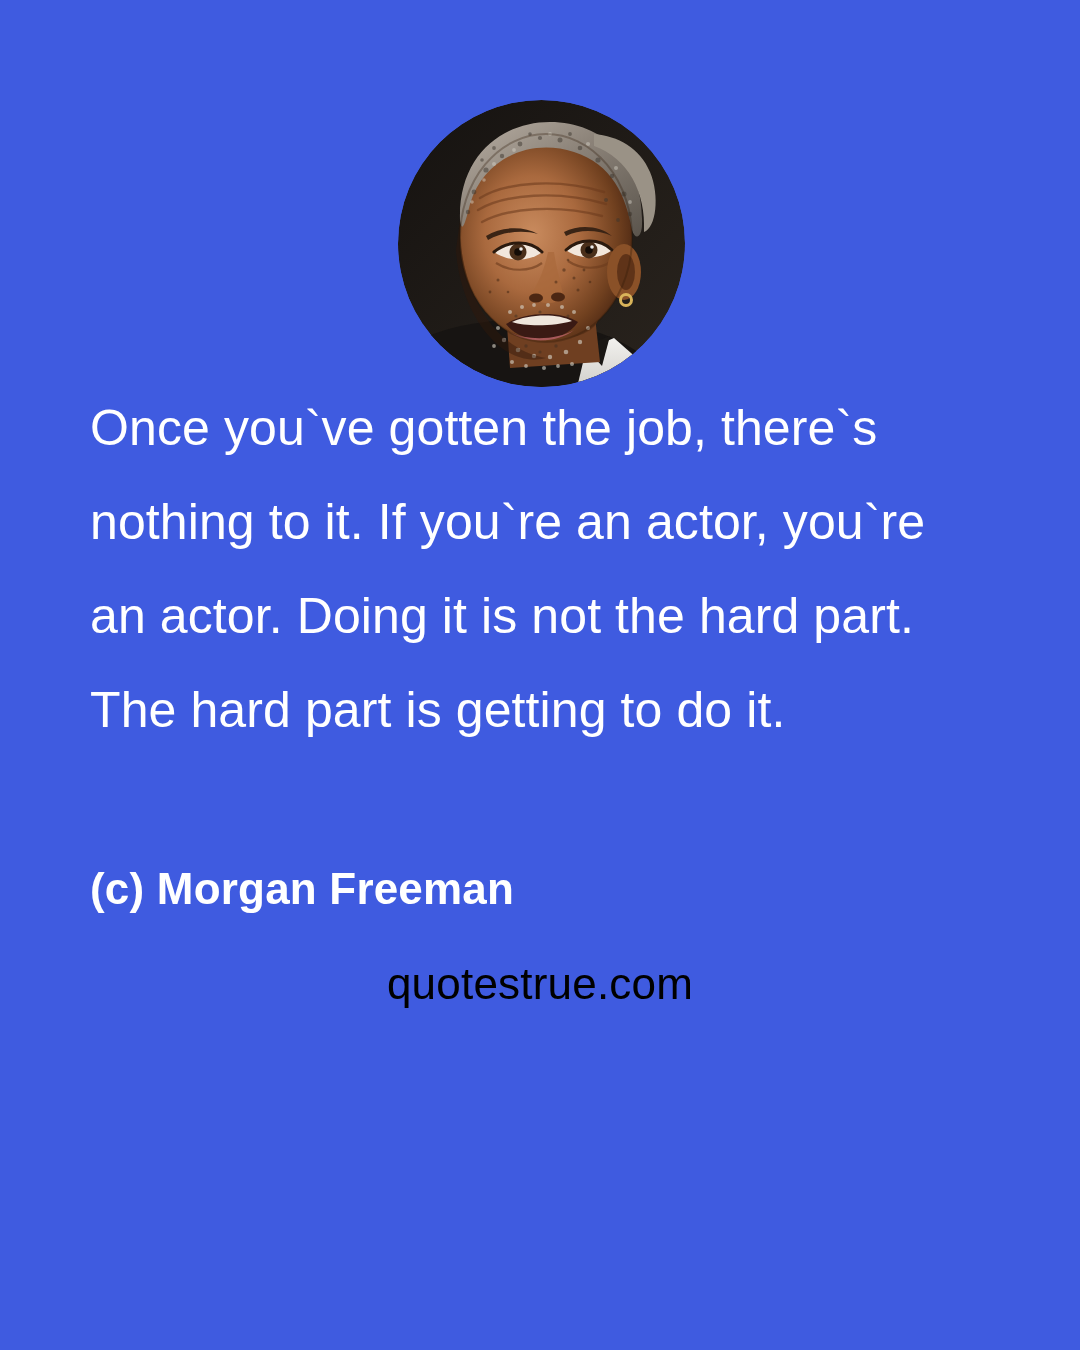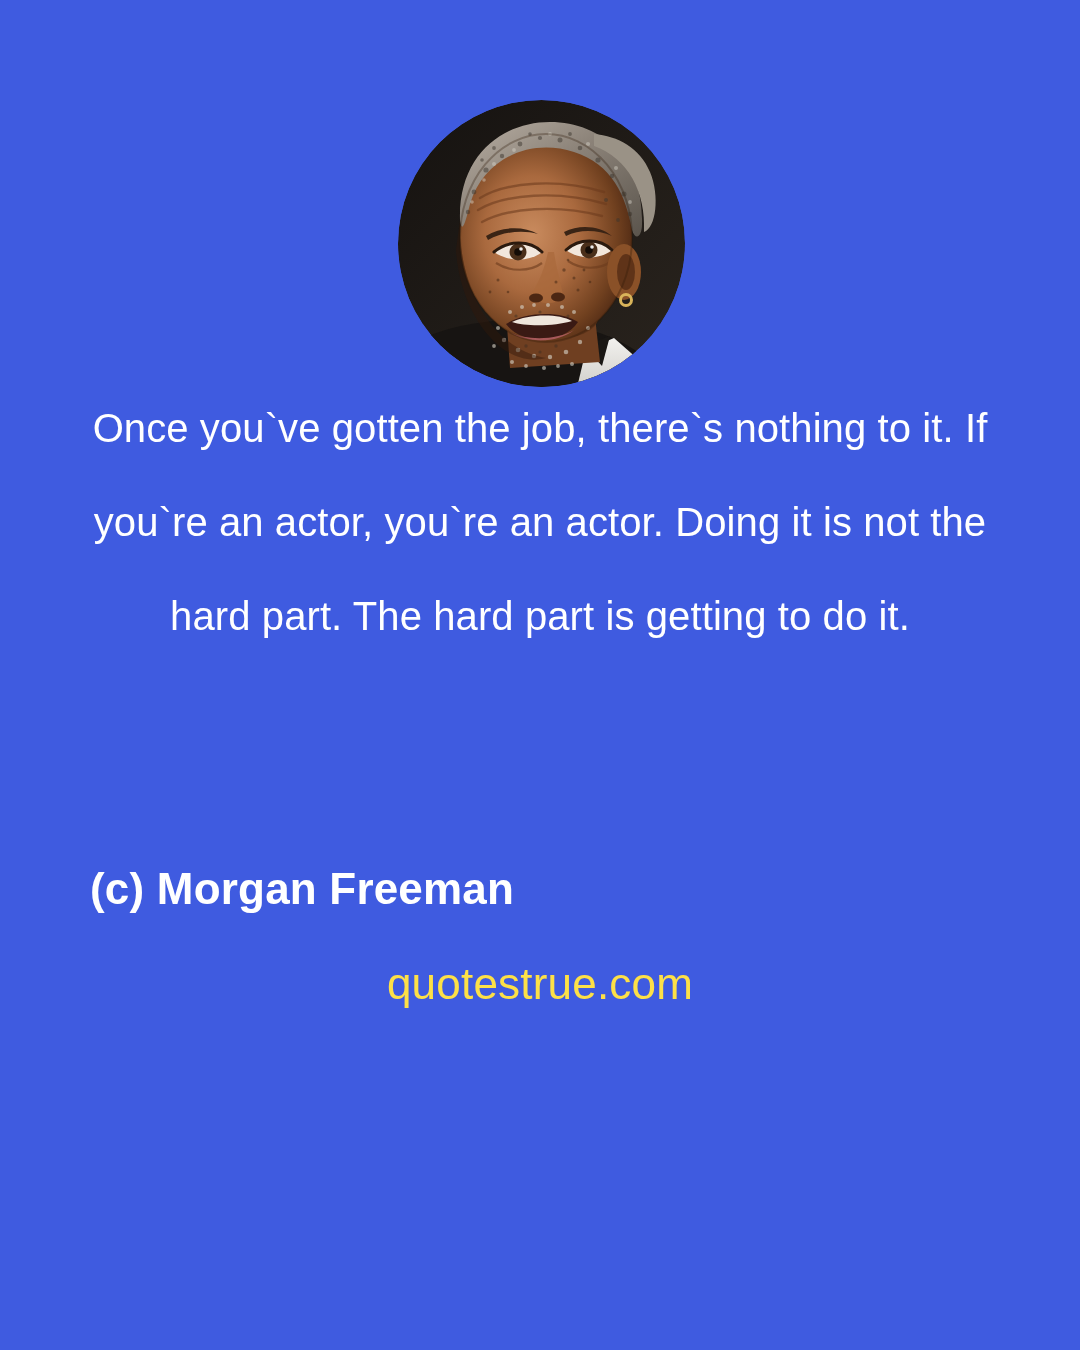--- a/index.html
+++ b/index.html
@@ -48,25 +48,25 @@
     width: 1080px;
     height: 1350px;
     z-index: 2;
   }
 
   #quote-text {
     position: absolute;
     left: 90px;
     top: 381px;
     width: 900px;
-    text-align: center;
+    text-align: left;
     color: #FFFFFF;
     font-family: "Liberation Sans", sans-serif;
     font-weight: 400;
-    font-size: 40px;
+    font-size: 50px;
     line-height: 94px;
     letter-spacing: 0.1px;
     white-space: pre-wrap;
   }
 
   #author-line {
     position: absolute;
     left: 90px;
     top: 860px;
     width: 900px;
@@ -78,21 +78,21 @@
     line-height: 58px;
     letter-spacing: 0.2px;
   }
 
   #site-line {
     position: absolute;
     left: 90px;
     top: 955px;
     width: 900px;
     text-align: center;
-    color: #fde047;
+    color: #000000;
     font-family: "Liberation Sans", sans-serif;
     font-weight: 400;
     font-size: 44px;
     line-height: 58px;
     letter-spacing: 0.2px;
   }
 </style>
 </head>
 <body>
 

